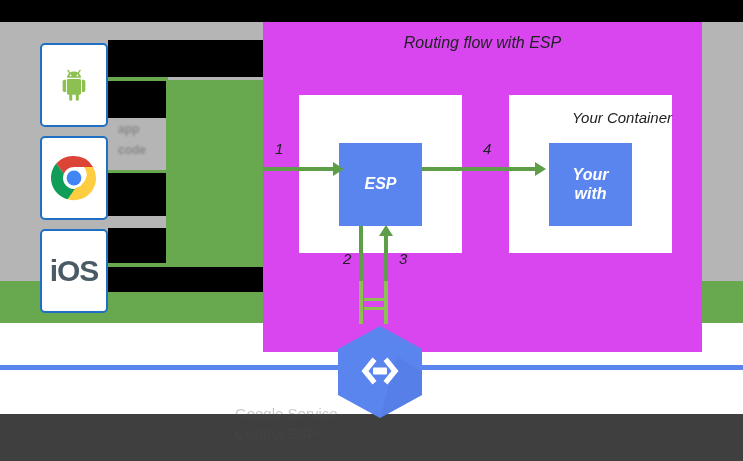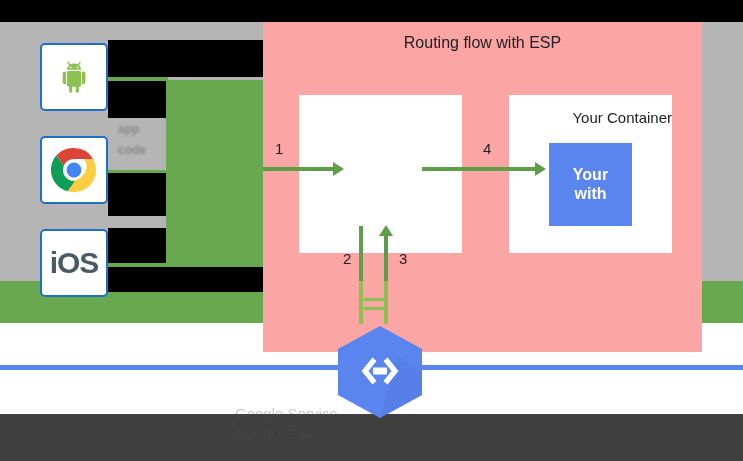--- a/index.html
+++ b/index.html
@@ -52,21 +52,21 @@
     position: absolute; left: 166px; top: 80px; width: 100px; height: 201px;
     background: #68a84e;
   }
   .green-stub {
     position: absolute; background: #68a84e;
   }
 
   
   .client-tile {
     position: absolute;
-    width: 68px; height: 68px;
+    width: 68px; height: 84px;
     background: #ffffff;
     border: 2px solid #1f6fc4;
     border-radius: 5px;
     box-sizing: border-box;
     display: flex;
     align-items: center;
     justify-content: center;
   }
   .client-tile svg { display: block; }
   .ios-text {
@@ -87,21 +87,22 @@
     color: #6e6e6e;
     opacity: .62;
     filter: blur(1.1px);
     white-space: nowrap;
   }
 
   
   .panel {
     position: absolute;
     left: 263px; top: 22px; width: 439px; height: 330px;
-    background: #fca5a5;
+    background: #d946ef;
+    font-style: italic;
   }
   .panel-title {
     position: absolute;
     left: 0; top: 12px; width: 439px;
     text-align: center;
     font-size: 16px;
     color: #202124;
   }
   .subpanel {
     position: absolute;
@@ -232,20 +233,23 @@
 
   <div class="client-tile" style="left:40px; top:229px;">
     <span class="ios-text">iOS</span>
   </div>
 
   <div class="panel">
 
     <div class="panel-title">Routing flow with ESP</div>
 
     <div class="subpanel" style="left:36px; top:73px; width:163px; height:158px;">
+      <div class="blue-box" style="left:40px; top:48px; width:83px; height:83px;">
+        <span>ESP</span>
+      </div>
     </div>
 
     <div class="subpanel" style="left:246px; top:73px; width:163px; height:158px;">
       <div class="subpanel-title" style="top:14px;text-align:right;">Your Container</div>
       <div class="blue-box" style="left:40px; top:48px; width:83px; height:83px; flex-direction:column;">
         <span>Your</span>
         <span>with</span>
       </div>
     </div>
 

